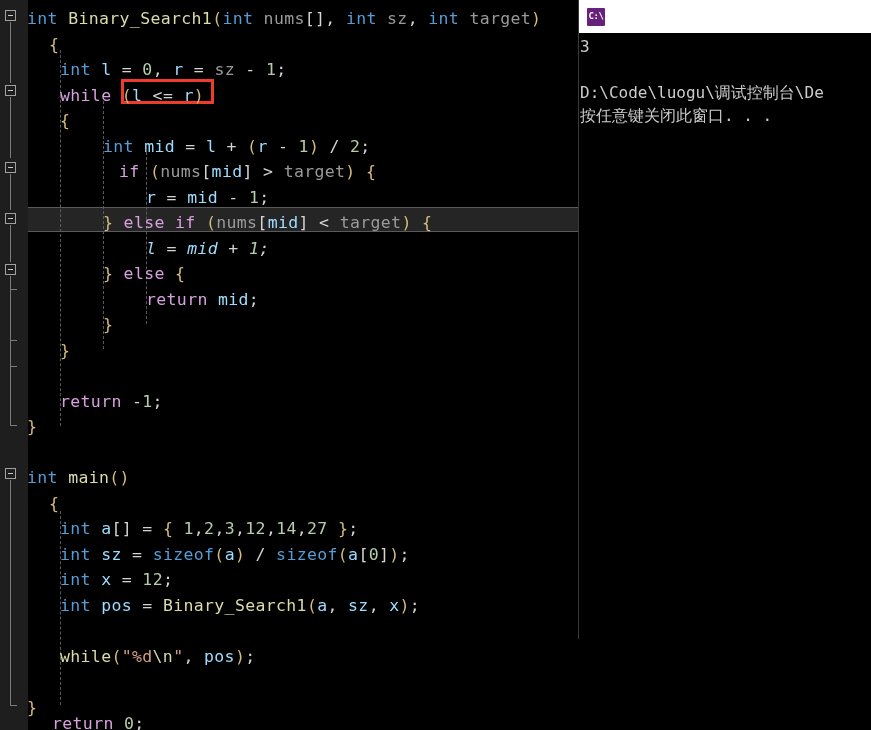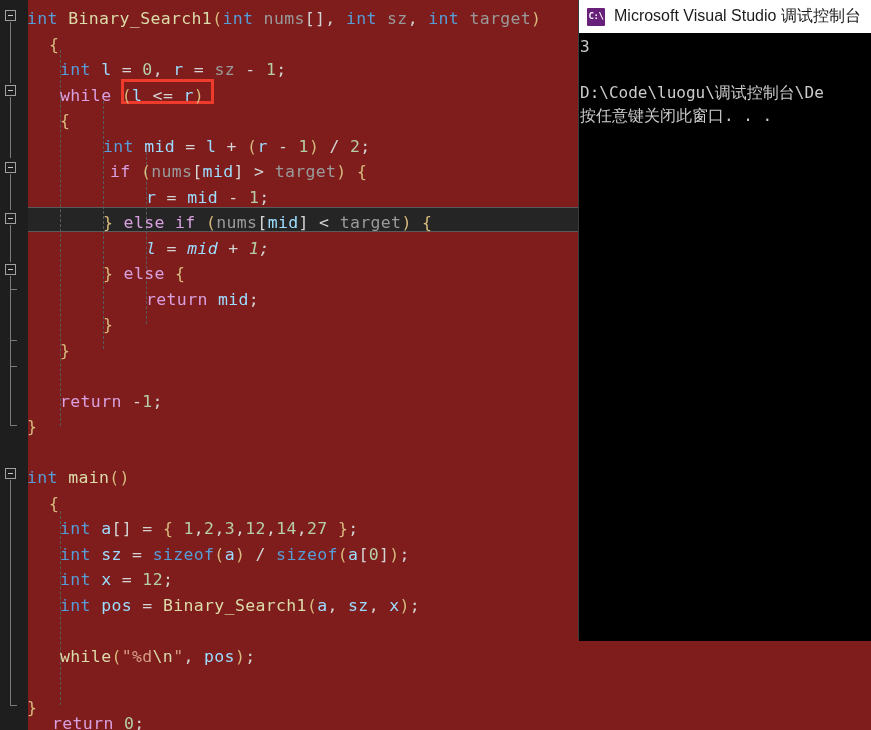--- a/index.html
+++ b/index.html
@@ -14,21 +14,21 @@
     position: relative;
     font-family: "DejaVu Sans Mono", "Liberation Mono", monospace;
   }
 
   
   #editor {
     position: absolute;
     left: 0; top: 0;
     width: 871px;
     height: 730px;
-    background: #7f1d1d;
+    background: #000000;
   }
 
   
   #outline-gutter {
     position: absolute;
     left: 0; top: 0;
     width: 28px;
     height: 730px;
     background: #1e1e1e;
   }
@@ -243,21 +243,21 @@
     <div class="code-line" style="top:31.5px;left:49px;"><span class="t-brace">{</span></div>
 
     <div class="code-line" style="top:57px;left:60px;"><span class="t-kw">int</span> <span class="t-var">l</span> <span class="t-op">=</span> <span class="t-num">0</span><span class="t-punct">,</span> <span class="t-var">r</span> <span class="t-op">=</span> <span class="t-id">sz</span> <span class="t-op">-</span> <span class="t-num">1</span><span class="t-punct">;</span></div>
 
     <div class="code-line" style="top:82.5px;left:60px;"><span class="t-ctl">while</span> <span class="t-brace">(</span><span class="t-var">l</span> <span class="t-op">&lt;=</span> <span class="t-var">r</span><span class="t-brace">)</span></div>
 
     <div class="code-line" style="top:108px;left:60px;"><span class="t-brace">{</span></div>
 
     <div class="code-line" style="top:133.5px;left:103px;"><span class="t-kw">int</span> <span class="t-var">mid</span> <span class="t-op">=</span> <span class="t-var">l</span> <span class="t-op">+</span> <span class="t-brace">(</span><span class="t-var">r</span> <span class="t-op">-</span> <span class="t-num">1</span><span class="t-brace">)</span> <span class="t-op">/</span> <span class="t-num">2</span><span class="t-punct">;</span></div>
 
-    <div class="code-line" style="top:159px;left:110px;"><span class="t-ctl">if</span> <span class="t-brace">(</span><span class="t-id">nums</span><span class="t-punct">[</span><span class="t-var">mid</span><span class="t-punct">]</span> <span class="t-op">&gt;</span> <span class="t-id">target</span><span class="t-brace">)</span> <span class="t-brace">{</span></div>
+    <div class="code-line" style="top:159px;left:119px;"><span class="t-ctl">if</span> <span class="t-brace">(</span><span class="t-id">nums</span><span class="t-punct">[</span><span class="t-var">mid</span><span class="t-punct">]</span> <span class="t-op">&gt;</span> <span class="t-id">target</span><span class="t-brace">)</span> <span class="t-brace">{</span></div>
 
     <div class="code-line" style="top:184.5px;left:146px;"><span class="t-var">r</span> <span class="t-op">=</span> <span class="t-var">mid</span> <span class="t-op">-</span> <span class="t-num">1</span><span class="t-punct">;</span></div>
 
     <div class="code-line" style="top:210px;left:103px;"><span class="t-brace">}</span> <span class="t-ctl">else</span> <span class="t-ctl">if</span> <span class="t-brace">(</span><span class="t-id">nums</span><span class="t-punct">[</span><span class="t-var">mid</span><span class="t-punct">]</span> <span class="t-op">&lt;</span> <span class="t-id">target</span><span class="t-brace">)</span> <span class="t-brace">{</span></div>
 
     <div class="code-line" style="top:235.5px;left:146px;font-style:italic;"><span class="t-var">l</span> <span class="t-op">=</span> <span class="t-var">mid</span> <span class="t-op">+</span> <span class="t-num">1</span><span class="t-punct">;</span></div>
 
     <div class="code-line" style="top:261px;left:103px;"><span class="t-brace">}</span> <span class="t-ctl">else</span> <span class="t-brace">{</span></div>
 
     <div class="code-line" style="top:286.5px;left:146px;"><span class="t-ctl">return</span> <span class="t-var">mid</span><span class="t-punct">;</span></div>
@@ -296,21 +296,20 @@
 
   </div>
 </div>
 
 <div id="console-window">
 
   <div id="console-titlebar">
     <div id="console-icon">
       <span>C:\</span>
     </div>
-    <div id="console-title-text">Microsoft Visual Studio 调试控制台</div>
   </div>
 
   <div id="console-body">
     <div class="console-line">3</div>
     <div class="console-line console-blank"></div>
     <div class="console-line">D:\Code\luogu\调试控制台\De</div>
     <div class="console-line">按任意键关闭此窗口. . .</div>
   </div>
 
 </div>

